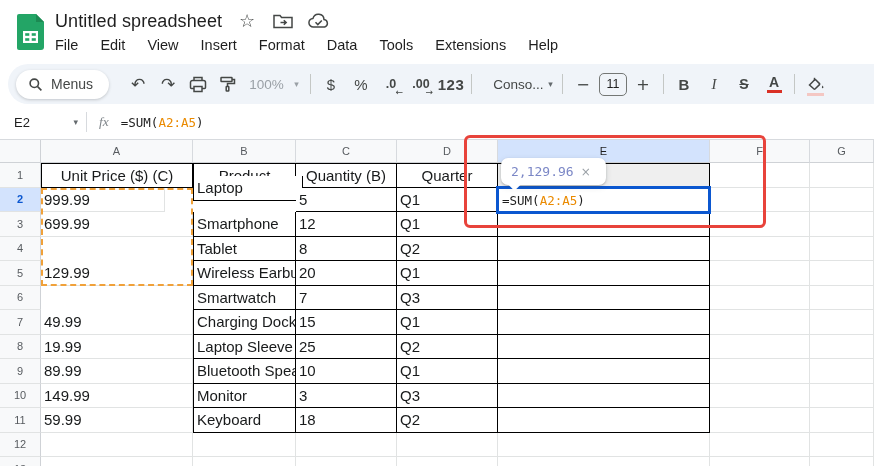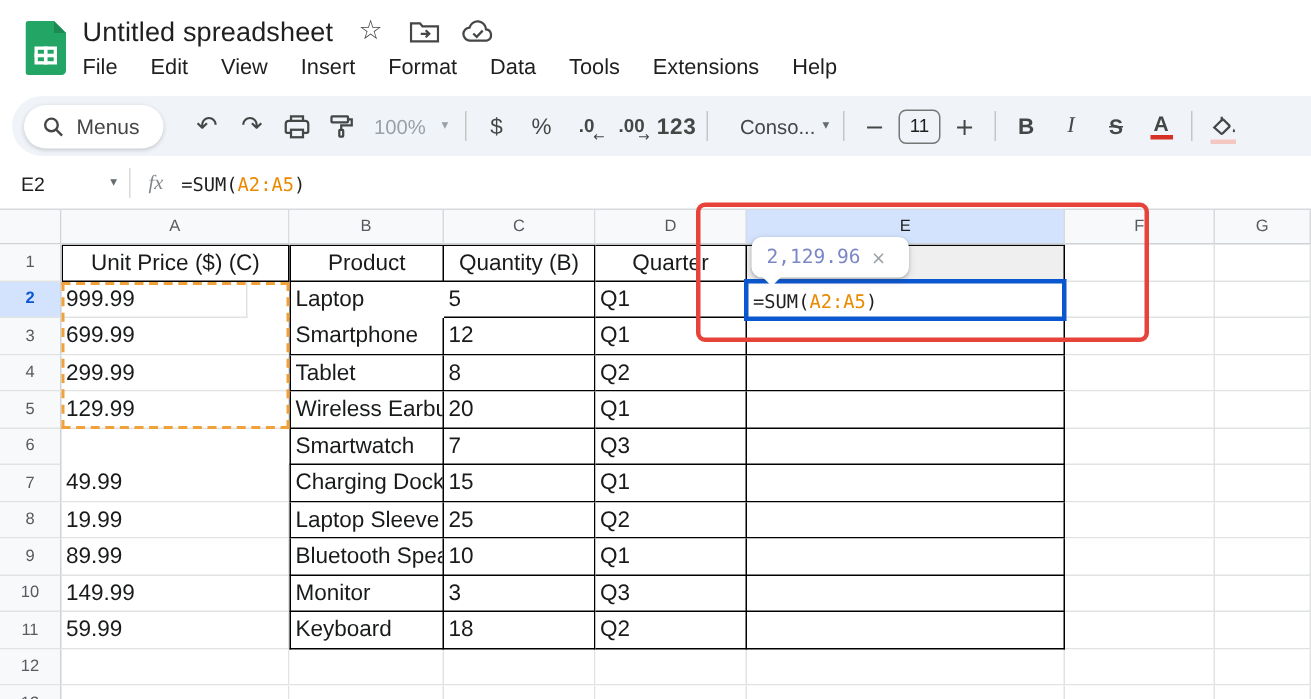--- a/index.html
+++ b/index.html
@@ -250,36 +250,35 @@
     <div class="rowhead" style="top: 23px; height: 24.5px;">1</div>
     <div class="cell center blk blkl blkt" style="left: 41px; top: 23px; width: 152px; height: 24.5px;">Unit Price ($) (C)</div>
     <div class="cell center blk blkl blkt" style="left: 193px; top: 23px; width: 103px; height: 24.5px;">Product</div>
     <div class="cell center blk blkt" style="left: 296px; top: 23px; width: 101px; height: 24.5px;">Quantity (B)</div>
     <div class="cell center blk blkt" style="left: 397px; top: 23px; width: 101px; height: 24.5px;">Quarter</div>
     <div class="cell center blk blkt grayfill" style="left: 498px; top: 23px; width: 212px; height: 24.5px;"></div>
     <div class="cell center" style="left: 710px; top: 23px; width: 100px; height: 24.5px;"></div>
     <div class="cell center" style="left: 810px; top: 23px; width: 64px; height: 24.5px;"></div>
     <div class="rowhead sel" style="top: 47.5px; height: 24.5px;">2</div>
     <div class="cell" style="left: 41px; top: 47.5px; width: 124px; height: 24.5px;">999.99</div>
-    <div class="cell blk blkl" style="left: 193px; top: 48px; width: 110px; height: 24.5px;">Laptop</div>
+    <div class="cell blk blkl" style="left: 193px; top: 36px; width: 110px; height: 24.5px;">Laptop</div>
     <div class="cell blk" style="left: 296px; top: 47.5px; width: 101px; height: 24.5px;">5</div>
     <div class="cell blk" style="left: 397px; top: 47.5px; width: 101px; height: 24.5px;">Q1</div>
     <div class="cell blk" style="left: 498px; top: 47.5px; width: 212px; height: 24.5px;"></div>
     <div class="cell" style="left: 710px; top: 47.5px; width: 100px; height: 24.5px;"></div>
     <div class="cell" style="left: 810px; top: 47.5px; width: 64px; height: 24.5px;"></div>
     <div class="rowhead" style="top: 72px; height: 24.5px;">3</div>
     <div class="cell" style="left: 41px; top: 72px; width: 152px; height: 24.5px;">699.99</div>
     <div class="cell blk blkl" style="left: 193px; top: 72px; width: 103px; height: 24.5px;">Smartphone</div>
     <div class="cell blk" style="left: 296px; top: 72px; width: 101px; height: 24.5px;">12</div>
     <div class="cell blk" style="left: 397px; top: 72px; width: 101px; height: 24.5px;">Q1</div>
     <div class="cell blk" style="left: 498px; top: 72px; width: 212px; height: 24.5px;"></div>
     <div class="cell" style="left: 710px; top: 72px; width: 100px; height: 24.5px;"></div>
     <div class="cell" style="left: 810px; top: 72px; width: 64px; height: 24.5px;"></div>
     <div class="rowhead" style="top: 96.5px; height: 24.5px;">4</div>
-    <div class="cell" style="left: 41px; top: 96.5px; width: 152px; height: 24.5px;">299.99</div>
     <div class="cell blk blkl" style="left: 193px; top: 96.5px; width: 103px; height: 24.5px;">Tablet</div>
     <div class="cell blk" style="left: 296px; top: 96.5px; width: 101px; height: 24.5px;">8</div>
     <div class="cell blk" style="left: 397px; top: 96.5px; width: 101px; height: 24.5px;">Q2</div>
     <div class="cell blk" style="left: 498px; top: 96.5px; width: 212px; height: 24.5px;"></div>
     <div class="cell" style="left: 710px; top: 96.5px; width: 100px; height: 24.5px;"></div>
     <div class="cell" style="left: 810px; top: 96.5px; width: 64px; height: 24.5px;"></div>
     <div class="rowhead" style="top: 121px; height: 24.5px;">5</div>
     <div class="cell" style="left: 41px; top: 121px; width: 152px; height: 24.5px;">129.99</div>
     <div class="cell blk blkl" style="left: 193px; top: 121px; width: 103px; height: 24.5px;">Wireless Earbuds</div>
     <div class="cell blk" style="left: 296px; top: 121px; width: 101px; height: 24.5px;">20</div>

